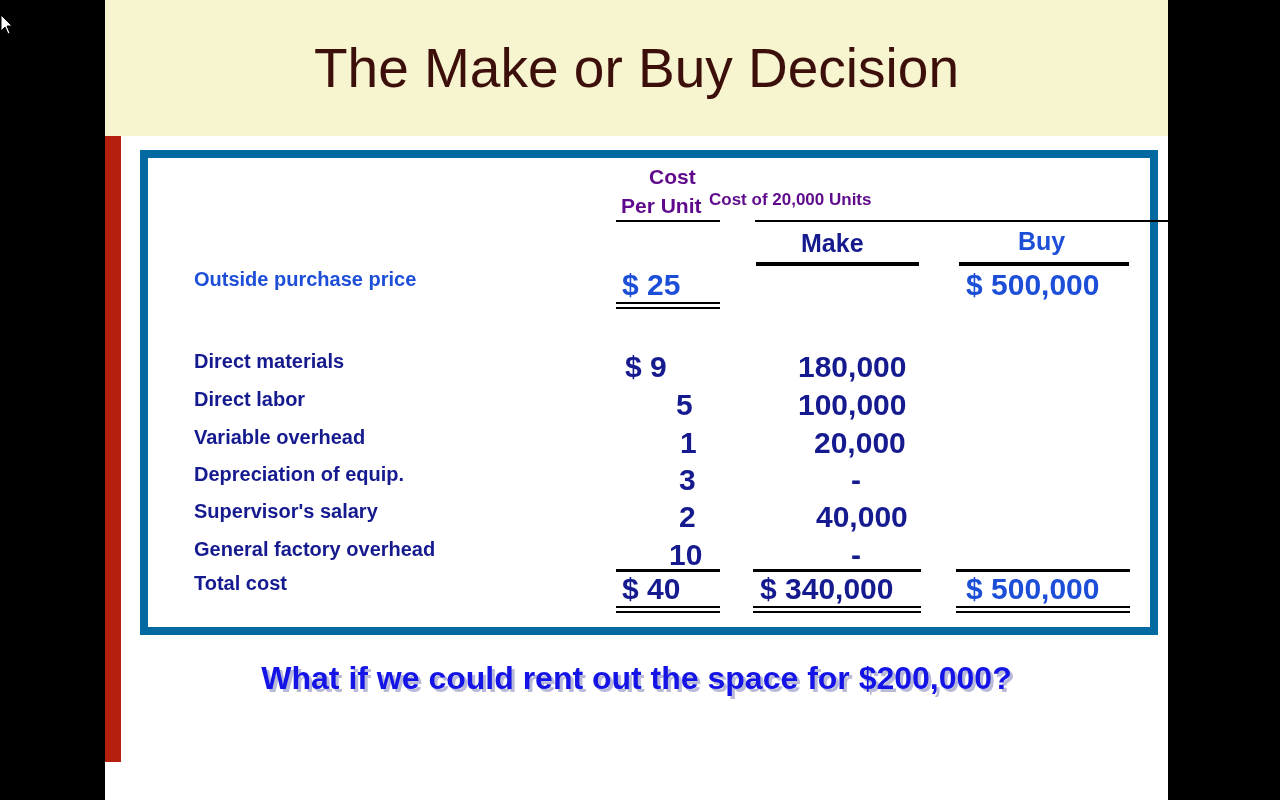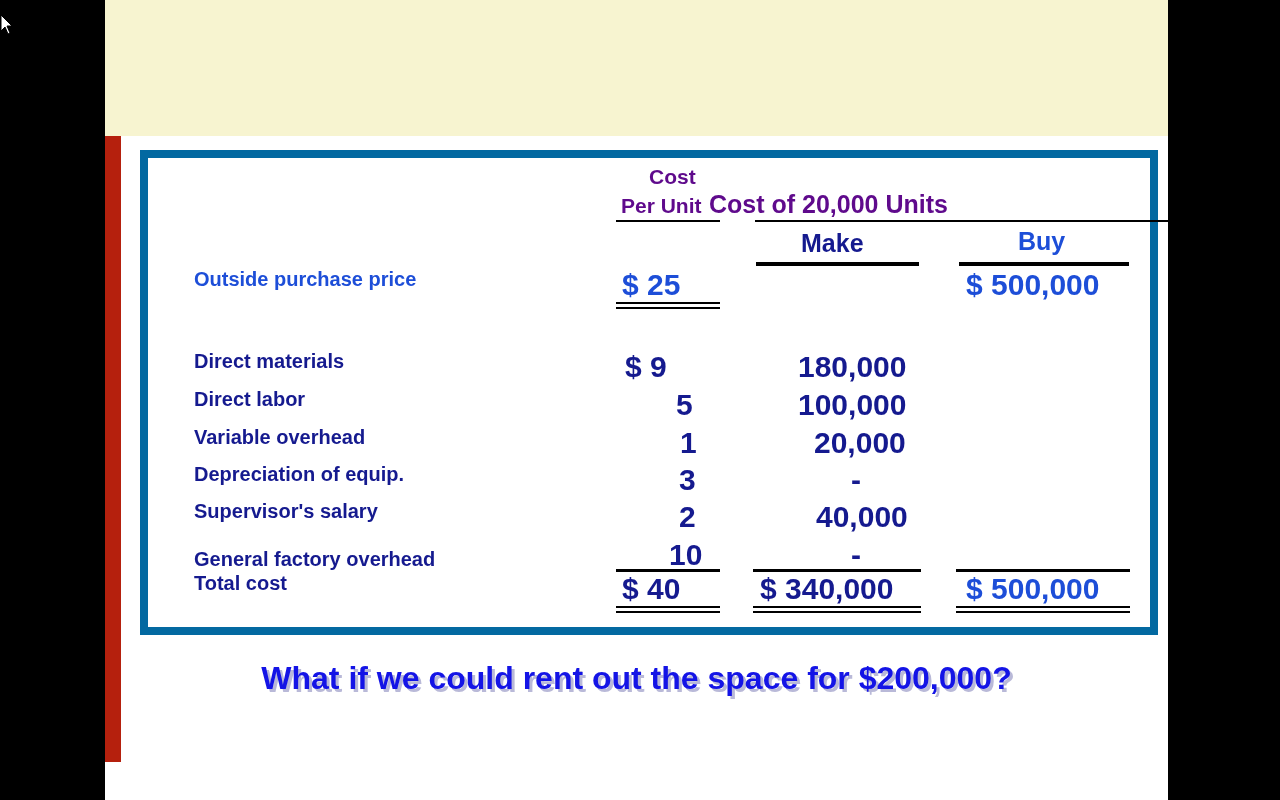--- a/index.html
+++ b/index.html
@@ -63,21 +63,21 @@
     left: 0; top: 0;
     width: 1018px; height: 485px;
   }
   .cell {
     position: absolute;
     white-space: nowrap;
     font-family: "Liberation Sans", sans-serif;
     font-weight: bold;
   }
   .hdr-purple { color: #5f0a8c; font-size: 21px; font-weight: bold; }
-  .hdr-purple-big { color: #5f0a8c; font-size: 25px; font-weight: bold; }
+  .hdr-purple-big { color: #5f0a8c; font-size: 17px; font-weight: bold; }
   .navy { color: #151a8f; }
   .green { color: #1d4ed8; }
   .label { font-size: 20px; }
   .num { font-size: 30px; }
   .rule {
     position: absolute;
     background: #000000;
   }
   
   .caption {
@@ -108,20 +108,21 @@
 
 <div id="root">
 
   <svg class="cursor" viewBox="0 0 14 22">
     <polygon points="1,1 1,17 5,13 8,20 10,19 7,12 12,12" fill="#ffffff" stroke="#000000" stroke-width="1"></polygon>
   </svg>
 
   <div class="slide">
 
     <div class="title-band"></div>
+    <div class="title-text">The Make or Buy Decision</div>
 
     <div class="red-bar"></div>
 
     <div class="table-box">
       <div class="tbl">
 
         <div class="cell hdr-purple" style="left:501px; top:7px;">Cost</div>
         <div class="cell hdr-purple" style="left:473px; top:36px;">Per Unit</div>
         <div class="cell hdr-purple-big" style="left:561px; top:32px;">Cost of 20,000 Units</div>
 
@@ -154,21 +155,21 @@
         <div class="cell navy num" style="left:666px; top:268px;">20,000</div>
 
         <div class="cell navy label" style="left:46px; top:305px;">Depreciation of equip.</div>
         <div class="cell navy num" style="left:531px; top:305px;">3</div>
         <div class="cell navy num" style="left:703px; top:305px;">-</div>
 
         <div class="cell navy label" style="left:46px; top:342px;">Supervisor's salary</div>
         <div class="cell navy num" style="left:531px; top:342px;">2</div>
         <div class="cell navy num" style="left:668px; top:342px;">40,000</div>
 
-        <div class="cell navy label" style="left:46px; top:380px;margin-top:10px;">General factory overhead</div>
+        <div class="cell navy label" style="left:46px; top:380px;">General factory overhead</div>
         <div class="cell navy num" style="left:521px; top:380px;">10</div>
         <div class="cell navy num" style="left:703px; top:380px;">-</div>
 
         <div class="rule" style="left:468px; top:411px; width:104px; height:3px;"></div>
         <div class="rule" style="left:605px; top:411px; width:168px; height:3px;"></div>
         <div class="rule" style="left:808px; top:411px; width:174px; height:3px;"></div>
 
         <div class="cell navy label" style="left:46px; top:414px;">Total cost</div>
         <div class="cell navy num" style="left:474px; top:414px;">$  40</div>
         <div class="cell navy num" style="left:612px; top:414px;">$ 340,000</div>

